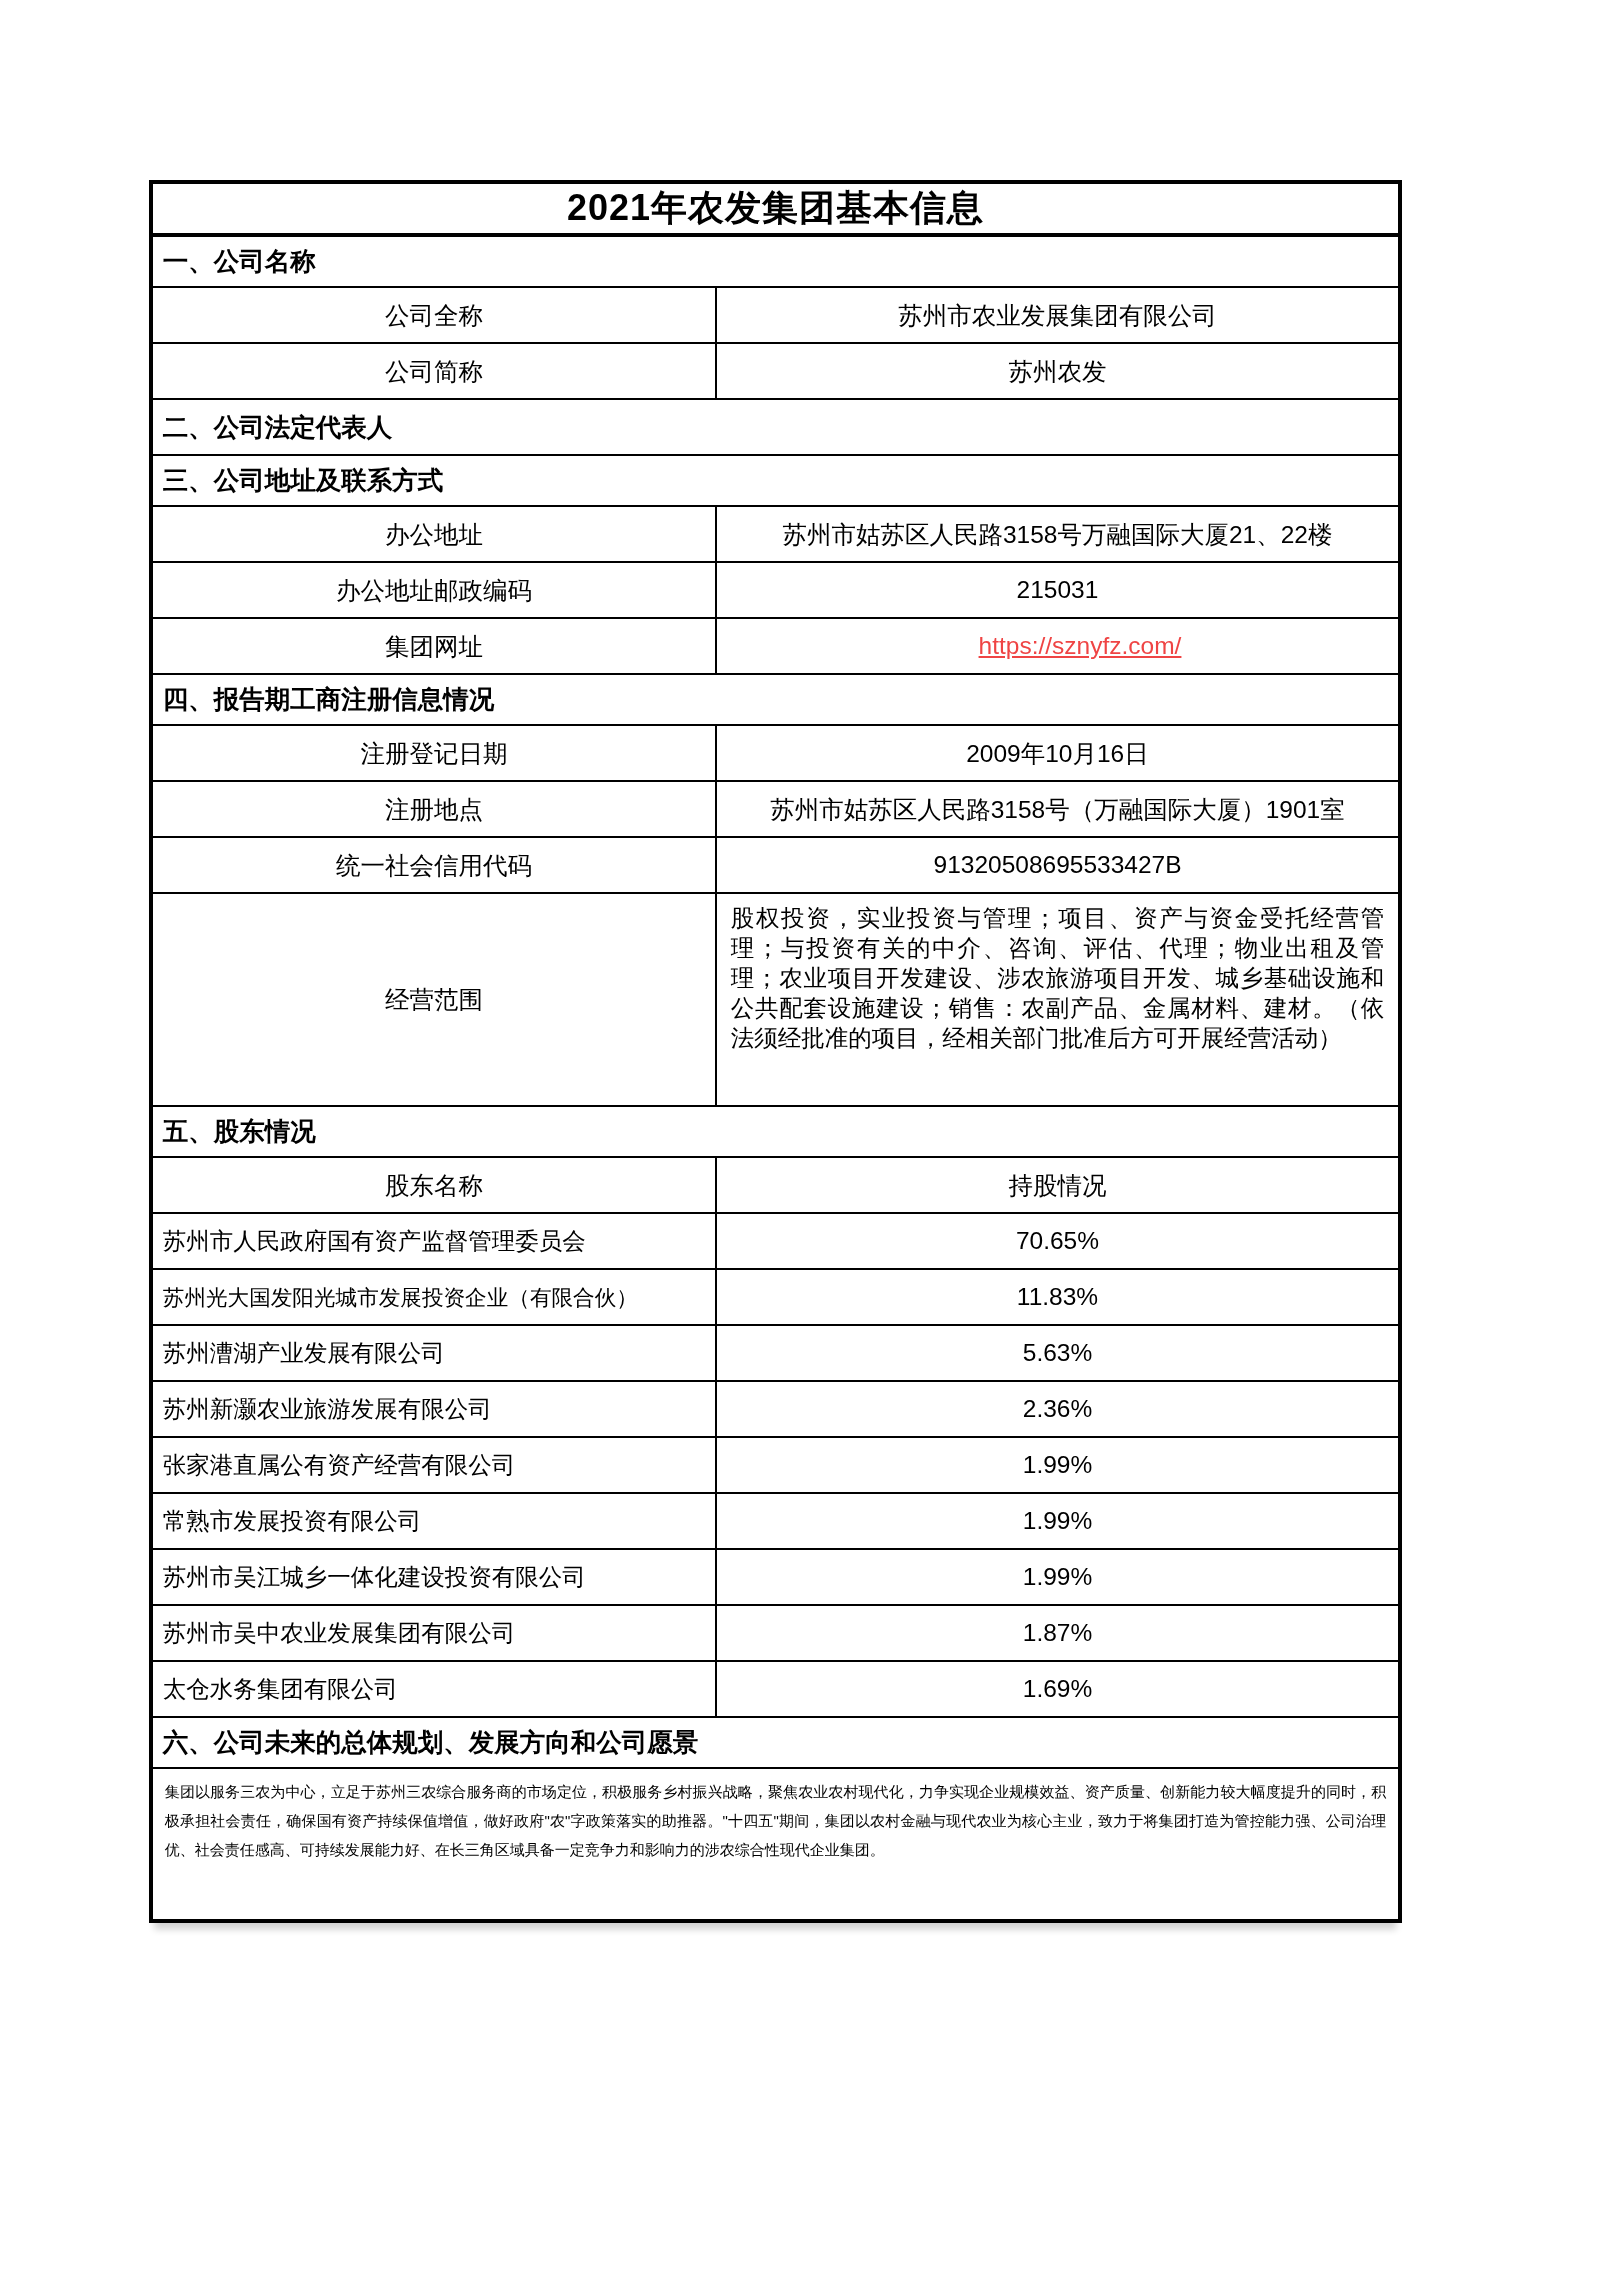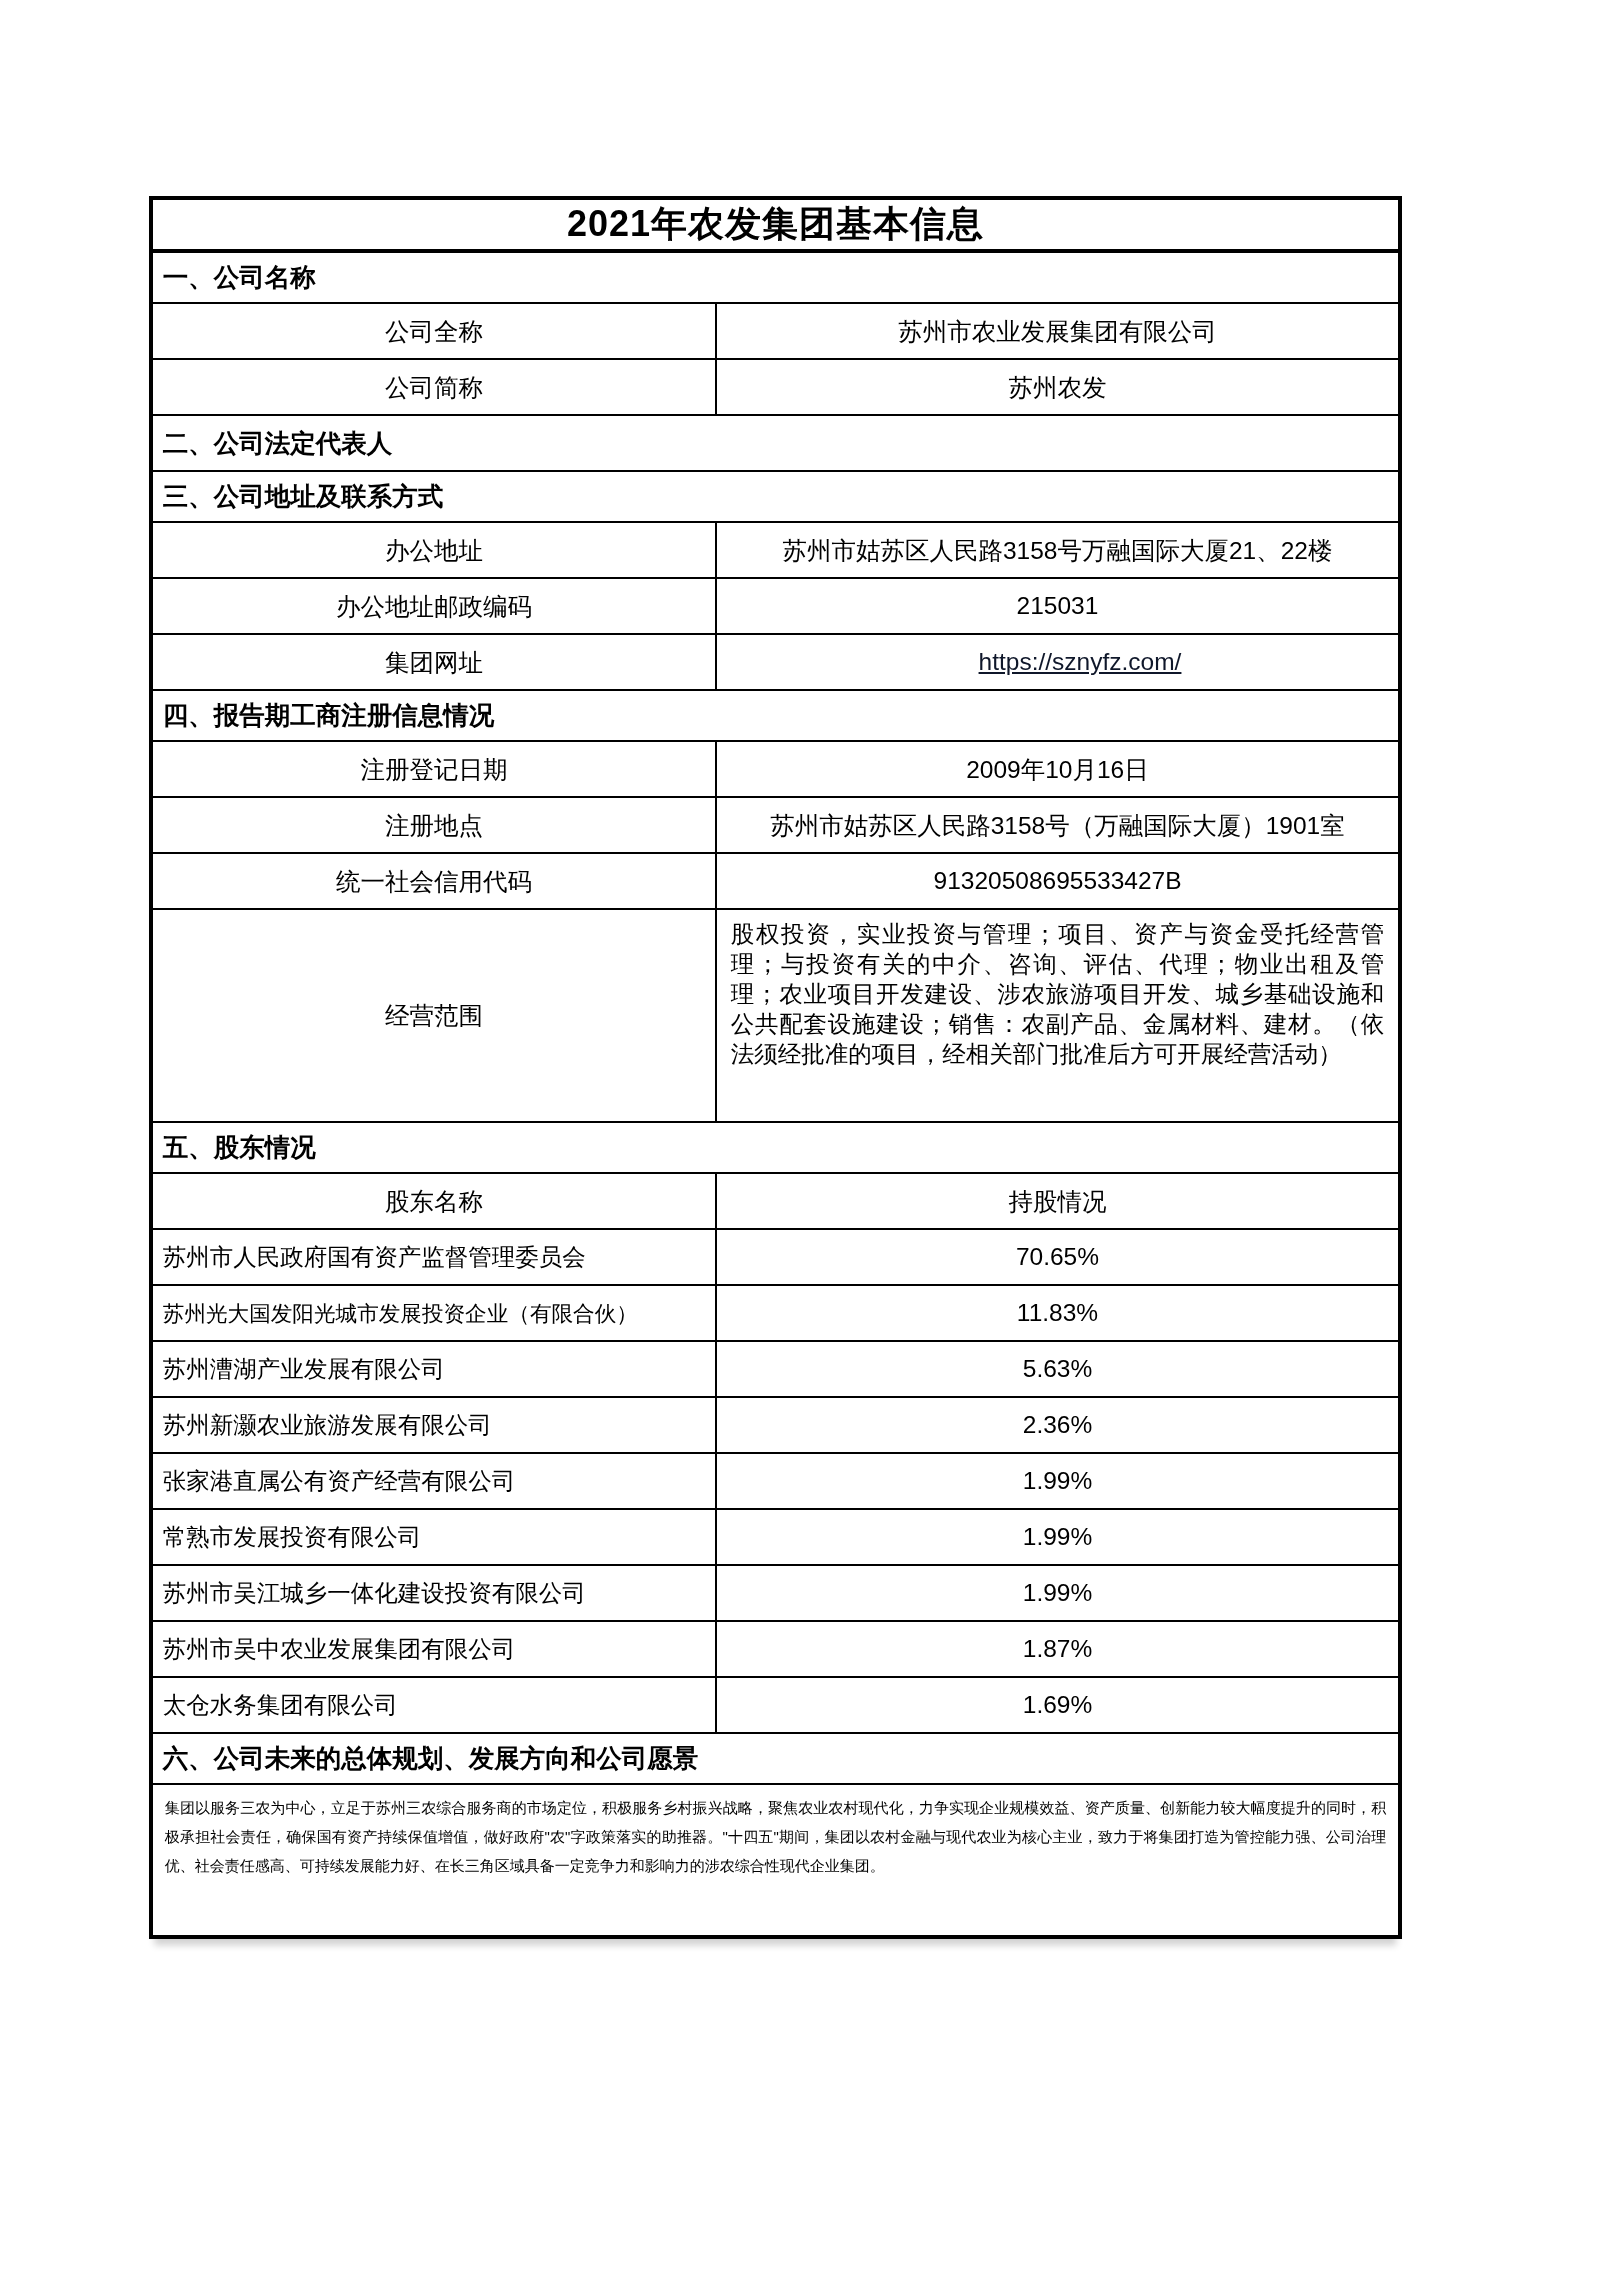--- a/index.html
+++ b/index.html
@@ -11,21 +11,21 @@
   .page {
     position:relative;
     width:1620px;
     height:2291px;
     background:#ffffff;
     overflow:hidden;
   }
   .doc-table {
     position:absolute;
     left:149px;
-    top:196px;
+    top:180px;
     width:1253px;
     border:4.9px solid #000;
     background:#fff;
     box-shadow: 0 11.8px 6.9px -4.9px rgba(0,0,0,0.18);
   }
   .row { display:flex; border-bottom:2.9px solid #000; }
   .row:last-child { border-bottom:none; }
   .title-row { border-bottom:4.9px solid #000; min-height:52px; }
   .sec-row  { min-height:51px; }
   .data-row { min-height:56px; }
@@ -60,21 +60,21 @@
     font-size:23.5px;
   }
   .sh-name-small { font-size:21.6px; }
   .sh-pct { font-size:24.5px; }
   .vision-cell {
     display:block; padding:7.8px 11.8px;
     font-size:15px; line-height:29px;
     text-align:justify; text-justify:inter-ideograph;
   }
   .site-link {
-    color:#0f172a;
+    color:#ef4444;
     text-decoration:underline;
     cursor:pointer;
     margin-left:45px;
   }
 </style>
 </head>
 <body>
 
 <div class="page">
   <div class="doc-table">

